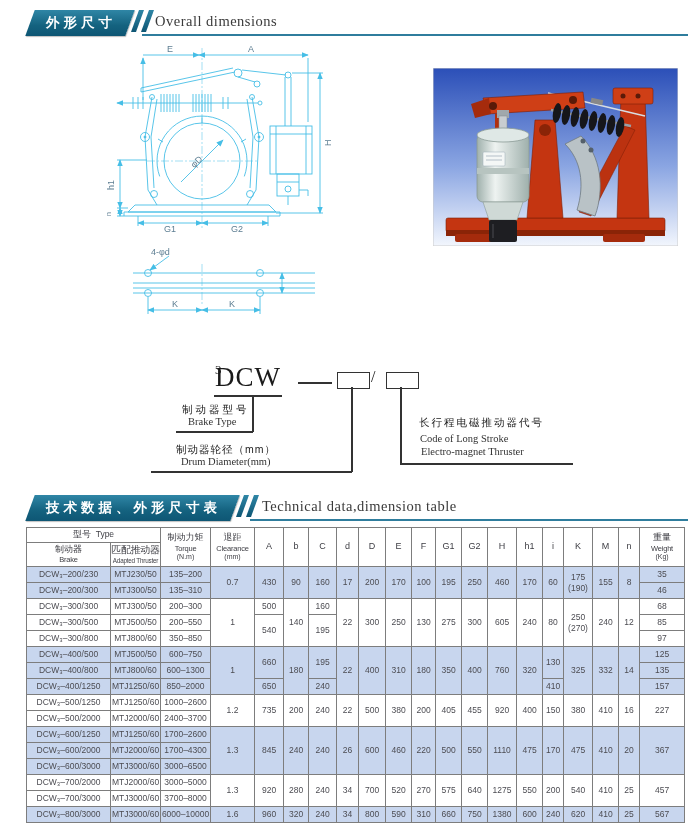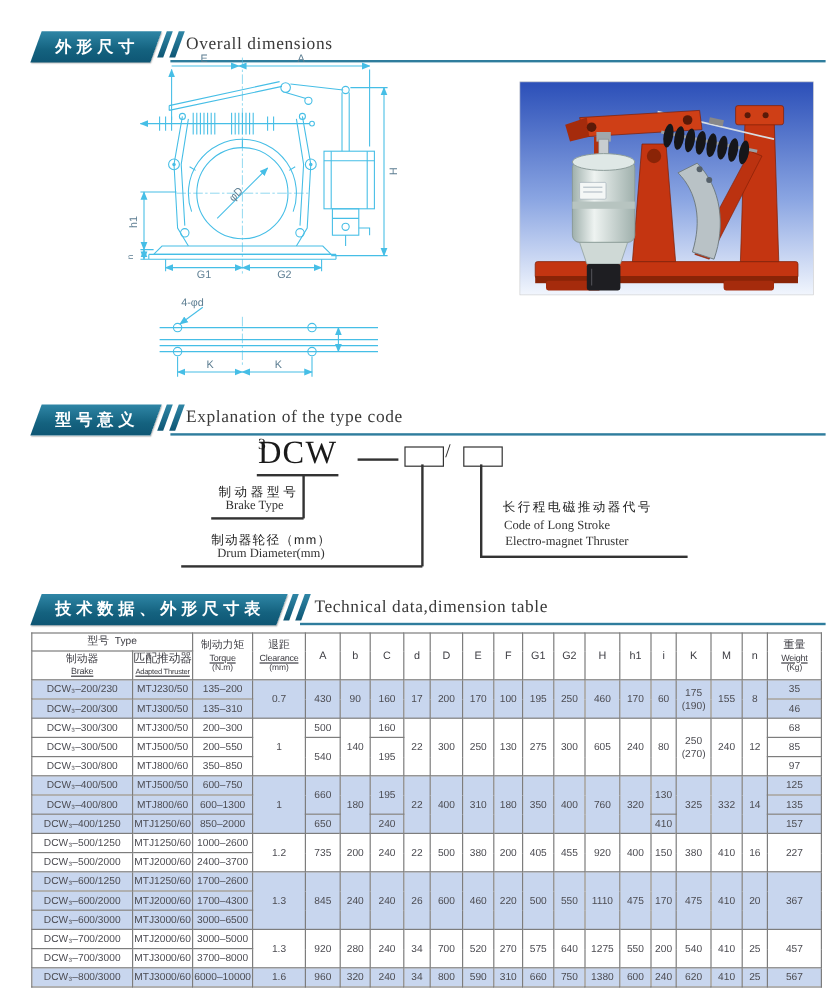--- a/index.html
+++ b/index.html
@@ -36,31 +36,31 @@
   table.dtable{position:absolute;left:26px;top:527px;width:658px;border-collapse:collapse;
         table-layout:fixed;font-size:8.5px;color:#4c4c52;}
   .dtable th,.dtable td{border:1px solid #7d7d7d;text-align:center;vertical-align:middle;
         padding:0;font-weight:normal;line-height:1.25;overflow:hidden;}
   .dtable thead th{color:#3d3d43;}
   .dtable thead tr:first-child{height:15px;padding-left:48px;}
   .dtable thead tr:nth-child(2){height:24px;}
   .dtable tbody tr{height:16px;padding-left:10px;}
   .dtable tr.shaded td{background:#c8d6ee;}
   .hz{font-size:9px;}
-  .he{font-size:7.5px;display:block;letter-spacing:-.2px;text-decoration:underline;}
+  .he{font-size:7.5px;display:block;letter-spacing:-.2px;}
   .he-inline{font-size:8.5px;}
   .hu{font-size:7px;display:block;}
   .dim-th{font-size:9px;}
 </style>
 </head>
 <body>
 
 <div class="page">
 
-  <div class="banner" style="top:10px;margin-top:16px;">
+  <div class="banner" style="top:10px;">
     <div class="b-plate"><span>外形尺寸</span></div><span class="b-slash"></span><span class="b-slash"></span>
     <span class="b-en" style="left:125px;">Overall dimensions</span>
     <div class="b-line" style="left:112px;"></div>
   </div>
 
   <svg style="position:absolute;left:95px;top:42px;" width="255" height="290" viewBox="0 0 255 290">
     <defs>
       <marker id="ar" viewBox="0 0 10 10" refX="9" refY="5" markerWidth="8" markerHeight="8" orient="auto-start-reverse">
         <path d="M0,1 L10,5 L0,9 z" fill="#46bee6"></path>
       </marker>
@@ -203,25 +203,20 @@
       <rect x="44" y="100" width="52" height="6" fill="#b7c4c0"></rect>
       <rect x="50" y="84" width="22" height="14" rx="1" fill="#f4f7f6" stroke="#9aa8b4" stroke-width="0.5"></rect>
       <line x1="53" y1="88" x2="69" y2="88" stroke="#9aa8b4" stroke-width="0.7"></line>
       <line x1="53" y1="92" x2="69" y2="92" stroke="#9aa8b4" stroke-width="0.7"></line>
       <polygon points="50,134 90,134 84,152 56,152" fill="#cfd9d6" stroke="#8a9a96" stroke-width="0.6"></polygon>
       <rect x="56" y="152" width="28" height="22" rx="2" fill="#1e1e22"></rect>
       <line x1="60" y1="156" x2="60" y2="170" stroke="#4a4a50" stroke-width="1"></line>
     </g>
   </svg>
 
-  <div class="banner" style="top:337px;">
-    <div class="b-plate"><span>型号意义</span></div><span class="b-slash"></span><span class="b-slash"></span>
-    <span class="b-en" style="left:125px;">Explanation of the type code</span>
-    <div class="b-line" style="left:112px;"></div>
-  </div>
 
   <div class="tc">
     <div class="tc-code">
         <span>DCW</span>
         <span class="sub">3</span>
       </div>
     <div class="tc-line" style="left:298px;top:382px;width:34px;height:2px;"></div>
     <div class="tc-box" style="left:337px;top:372px;width:31px;height:15px;"></div>
     <div class="tc-slash" style="left:371px;top:368px;">/</div>
     <div class="tc-box" style="left:386px;top:372px;width:31px;height:15px;"></div>

